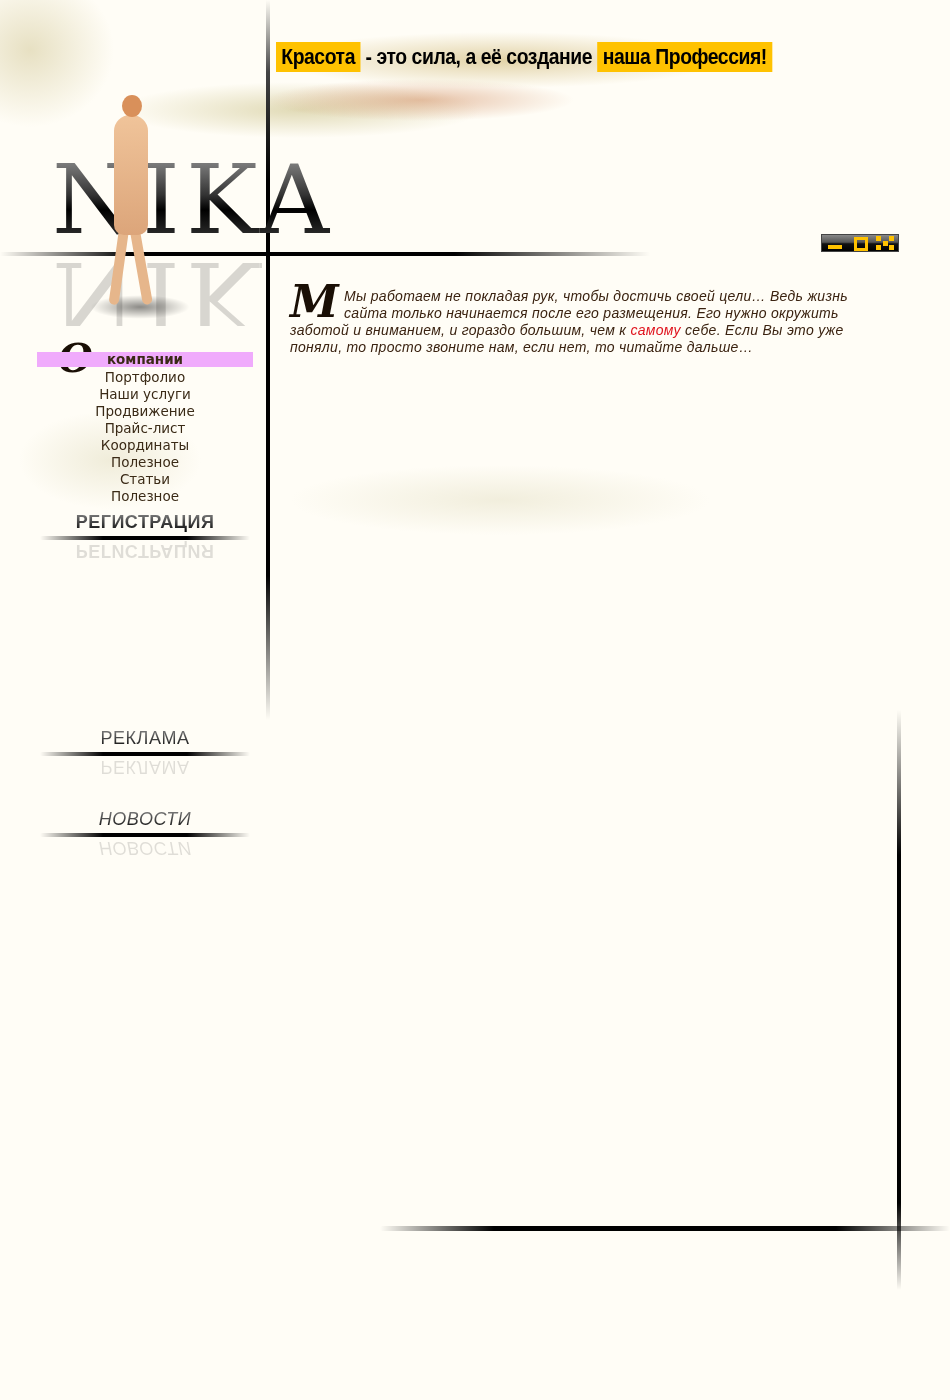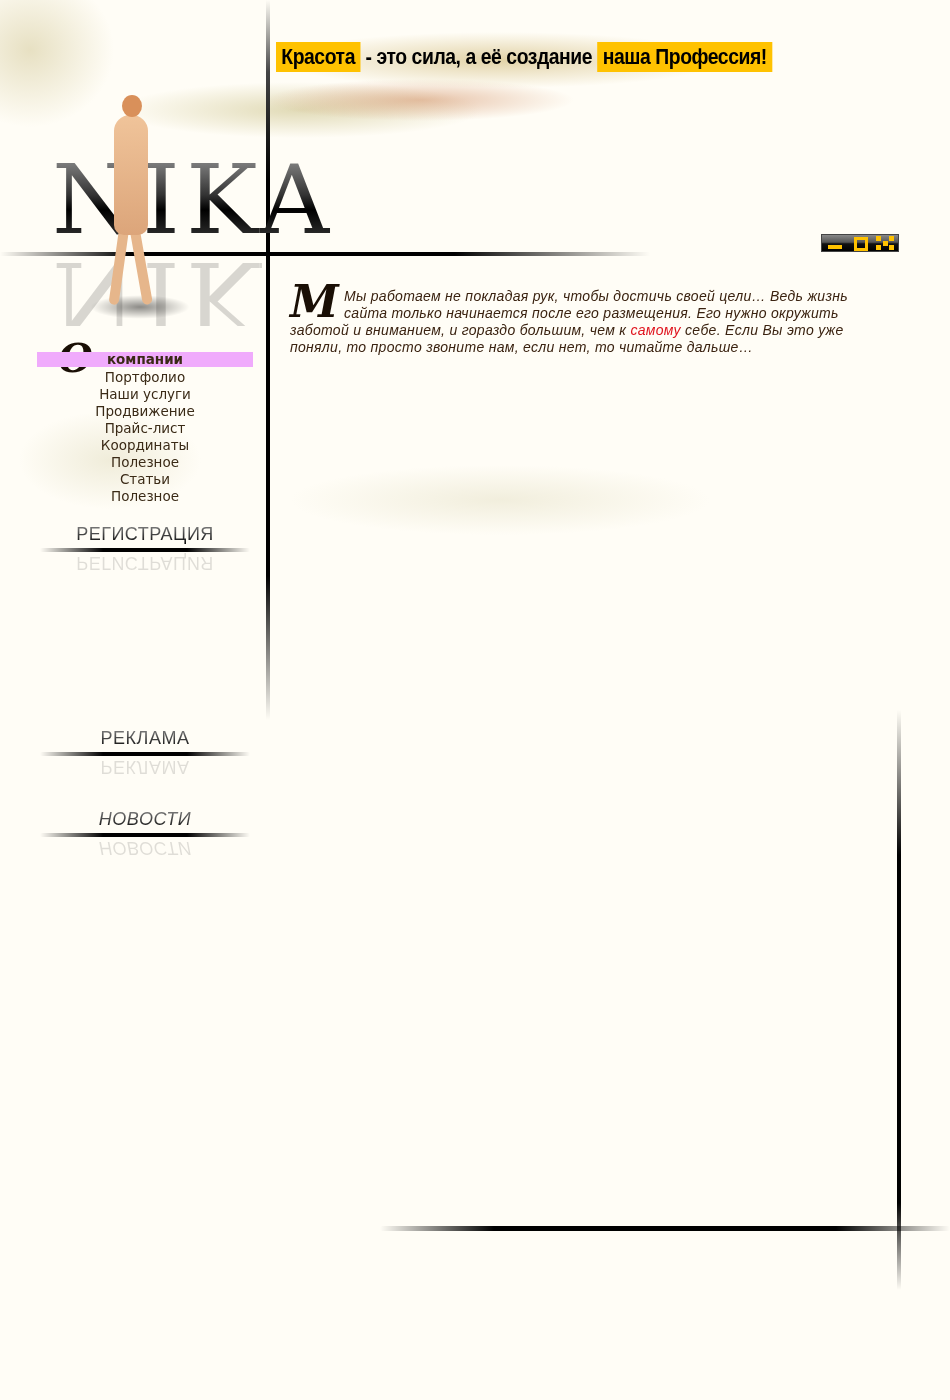--- a/index.html
+++ b/index.html
@@ -113,21 +113,21 @@
   <a class="menu-item">Портфолио</a>
   <a class="menu-item">Наши услуги</a>
   <a class="menu-item">Продвижение</a>
   <a class="menu-item">Прайс-лист</a>
   <a class="menu-item">Координаты</a>
   <a class="menu-item">Полезное</a>
   <a class="menu-item">Статьи</a>
   <a class="menu-item">Полезное</a>
 </nav>
 
-<div class="abs sect" style="top:524px;">
+<div class="abs sect" style="top:512px;font-weight:bold;">
   <span class="sect-title">РЕГИСТРАЦИЯ</span>
   <span class="sect-line"></span>
   <span class="sect-reflect">РЕГИСТРАЦИЯ</span>
 </div>
 <div class="abs sect" style="top:728px;">
   <span class="sect-title">РЕКЛАМА</span>
   <span class="sect-line"></span>
   <span class="sect-reflect">РЕКЛАМА</span>
 </div>
 <div class="abs sect" style="top:809px;font-style:italic;">

